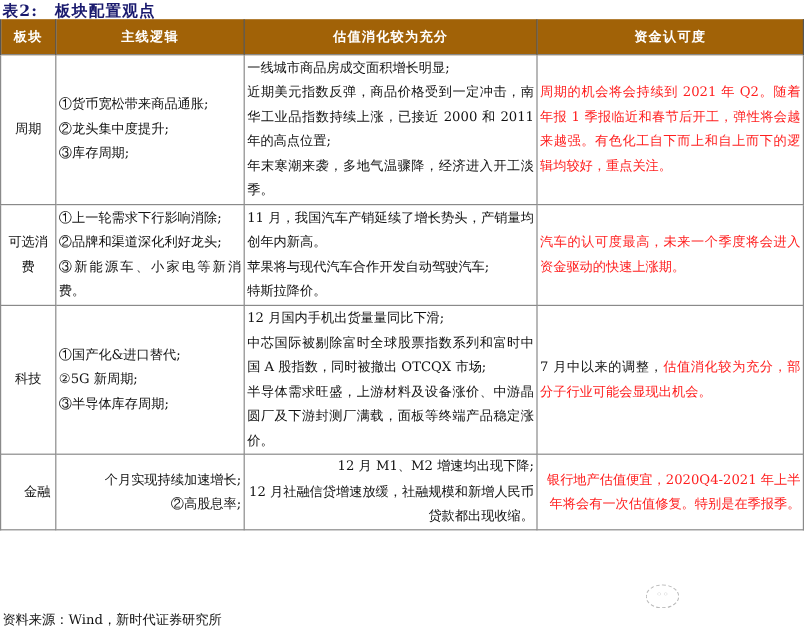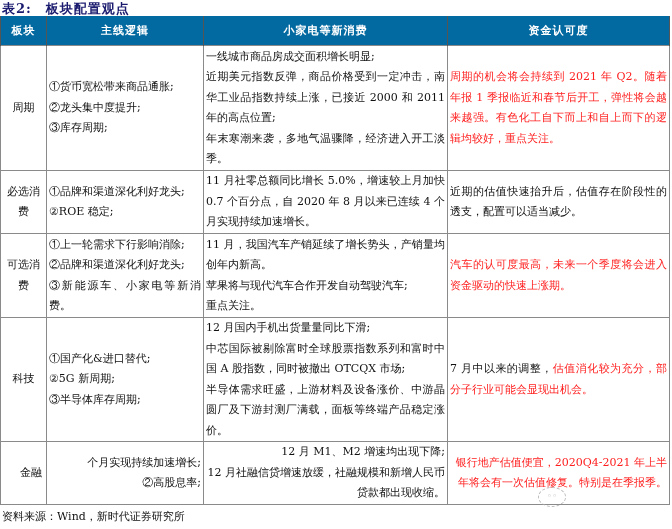--- a/index.html
+++ b/index.html
@@ -2,21 +2,21 @@
 <html><head>
 <meta charset="utf-8">
 <style>
   html, body { margin:0; padding:0; background:#ffffff; }
   body { width:672px; height:529px; position:relative; overflow:hidden;
          font-family:"DejaVu Serif", "Liberation Serif", serif; color:#111; }
   .caption { position:absolute; left:2px; top:0px; height:20px; font-size:13px; font-weight:bold;
              color:#1a1a6e; letter-spacing:1px; font-family:"DejaVu Serif", serif; }
   .caption .num { margin-right:14px; }
   table { position:absolute; left:0; top:16px; width:669px; border-collapse:collapse; table-layout:fixed; }
-  th { background:#0369a1; color:#ffffff; font-weight:bold; font-size:11px; height:27px;
+  th { background:#a16207; color:#ffffff; font-weight:bold; font-size:11px; height:27px;
        border-left:1px solid #555; border-right:1px solid #555; text-align:center; letter-spacing:1px;
        font-family:"DejaVu Serif", serif; }
   td { border:1px solid #8a8a8a; font-size:11px; line-height:20.5px; vertical-align:middle; padding:0 2px;
        font-family:"DejaVu Serif", serif; }
   td.sector { text-align:center; padding:0 4px; }
   td.logic, td.change, td.view { text-align:justify; }
   .red { color:#ff1e1e; }
   .line { display:block; }
   tr.r1 td { height:124px;margin-top:39px; }
   tr.r2 td { height:62px; }
@@ -40,61 +40,50 @@
   <colgroup>
     <col style="width:46px">
       <col style="width:157px">
       <col style="width:244px">
       <col style="width:222px">
   </colgroup>
   <thead>
     <tr>
       <th>板块</th>
       <th>主线逻辑</th>
-      <th>小家电等新消费</th>
+      <th>估值消化较为充分</th>
       <th>资金认可度</th>
     </tr>
   </thead>
   <tbody>
     <tr class="r1">
       <td class="sector">周期</td>
       <td class="logic">
         <span class="line">①货币宽松带来商品通胀;</span>
         <span class="line">②龙头集中度提升;</span>
         <span class="line">③库存周期;</span>
       </td>
       <td class="change">
         <span class="line">一线城市商品房成交面积增长明显;</span>
         <span class="line">近期美元指数反弹，商品价格受到一定冲击，南华工业品指数持续上涨，已接近 2000 和 2011 年的高点位置;</span>
         <span class="line">年末寒潮来袭，多地气温骤降，经济进入开工淡季。</span>
       </td>
       <td class="view"><span></span><span class="red">周期的机会将会持续到 2021 年 Q2。随着年报 1 季报临近和春节后开工，弹性将会越来越强。有色化工自下而上和自上而下的逻辑均较好，重点关注。</span></td>
     </tr>
-    <tr class="r2">
-      <td class="sector">必选消费</td>
-      <td class="logic">
-        <span class="line">①品牌和渠道深化利好龙头;</span>
-        <span class="line">②ROE 稳定;</span>
-      </td>
-      <td class="change">
-        <span class="line">11 月社零总额同比增长 5.0%，增速较上月加快 0.7 个百分点，自 2020 年 8 月以来已连续 4 个月实现持续加速增长。</span>
-      </td>
-      <td class="view"><span>近期的估值快速抬升后，估值存在阶段性的透支，配置可以适当减少。</span><span class="red"></span></td>
-    </tr>
     <tr class="r3">
       <td class="sector">可选消费</td>
       <td class="logic">
         <span class="line">①上一轮需求下行影响消除;</span>
         <span class="line">②品牌和渠道深化利好龙头;</span>
         <span class="line">③新能源车、小家电等新消费。</span>
       </td>
       <td class="change">
         <span class="line">11 月，我国汽车产销延续了增长势头，产销量均创年内新高。</span>
         <span class="line">苹果将与现代汽车合作开发自动驾驶汽车;</span>
-        <span class="line">重点关注。</span>
+        <span class="line">特斯拉降价。</span>
       </td>
       <td class="view"><span></span><span class="red">汽车的认可度最高，未来一个季度将会进入资金驱动的快速上涨期。</span></td>
     </tr>
     <tr class="r4">
       <td class="sector">科技</td>
       <td class="logic">
         <span class="line">①国产化&amp;进口替代;</span>
         <span class="line">②5G 新周期;</span>
         <span class="line">③半导体库存周期;</span>
       </td>

